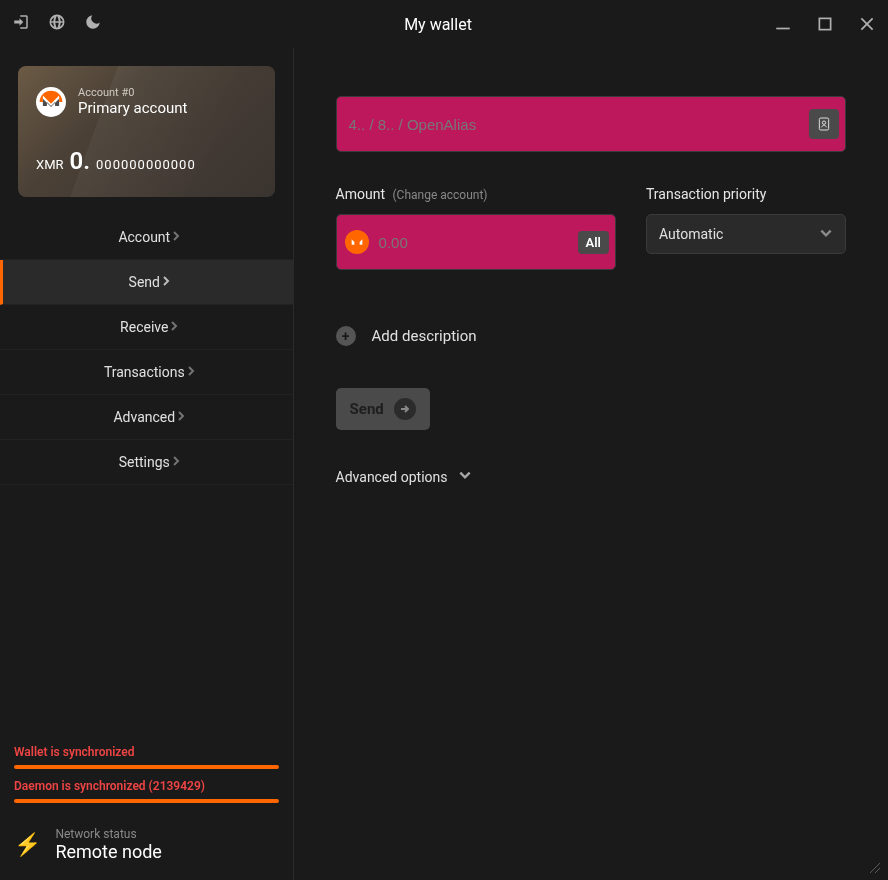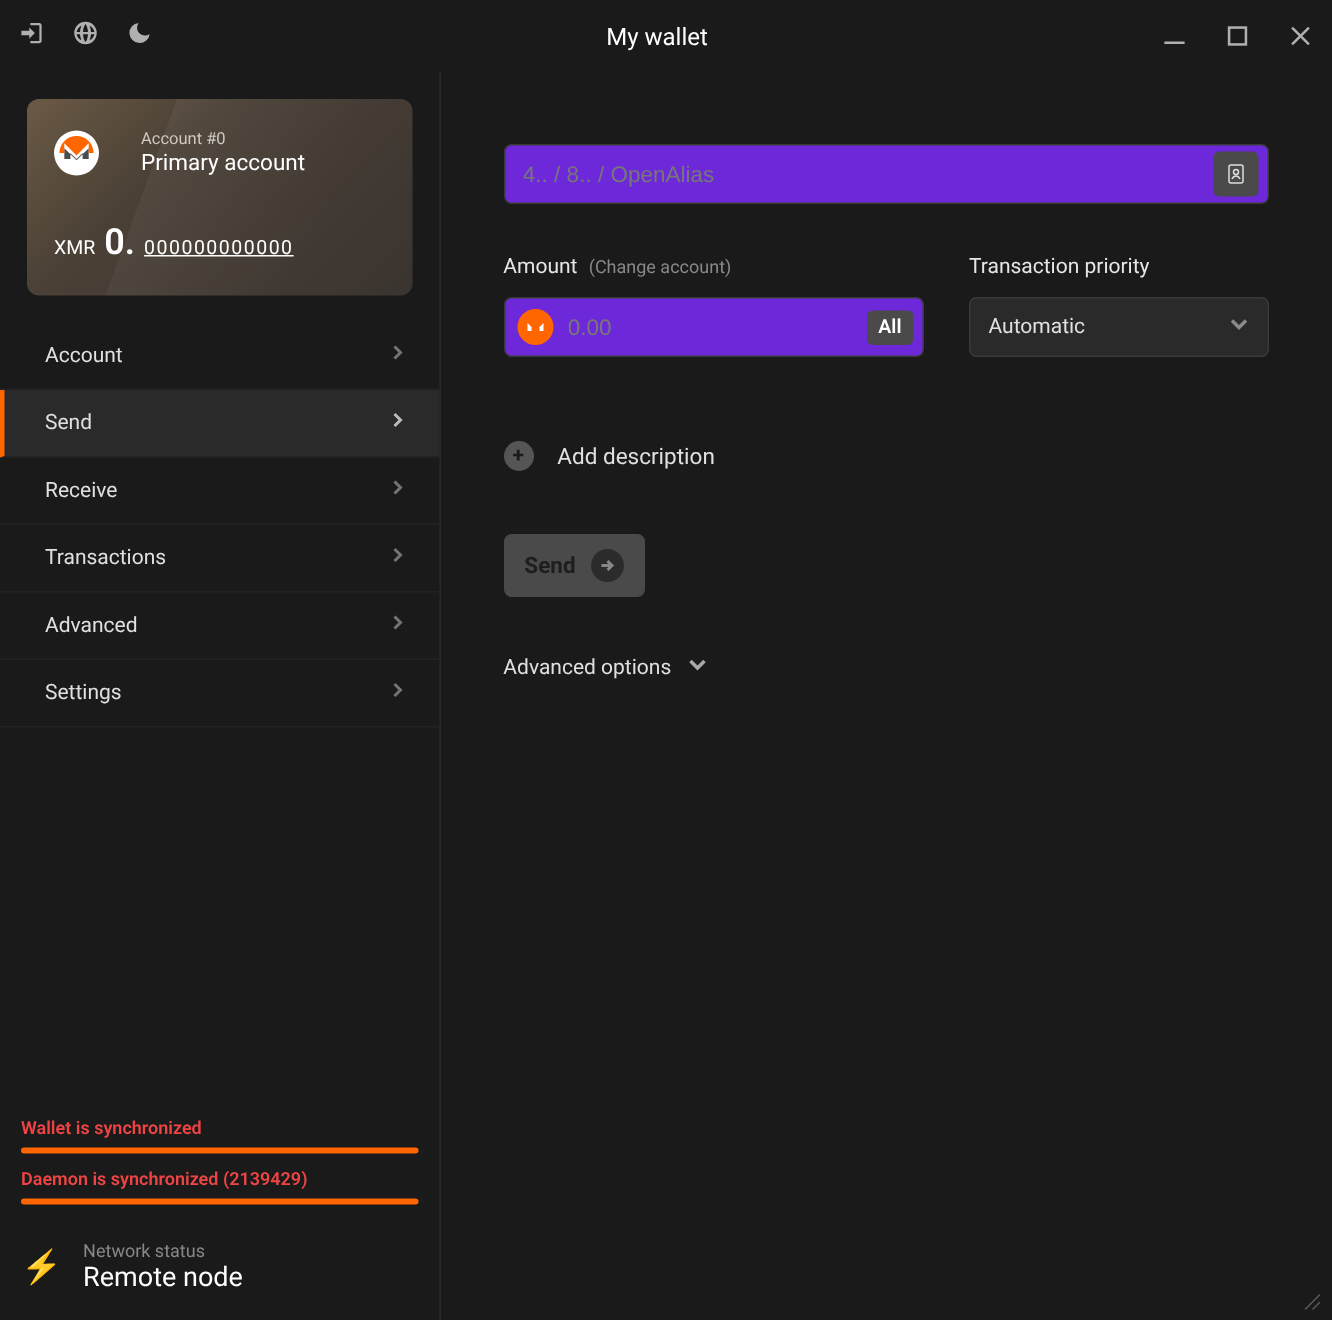--- a/index.html
+++ b/index.html
@@ -38,34 +38,34 @@
     padding: 20px 18px 22px 18px;
     background: linear-gradient(135deg, #6b5a45 0%, #4a4036 35%, #3a3430 100%);
     position: relative;
     overflow: hidden;
   }
   .account-card::before{
     content:""; position:absolute; top:-40px; left:60px; width:200px; height:300px;
     background: linear-gradient(100deg, rgba(255,255,255,0.05), transparent 60%);
     transform: skewX(-20deg);
   }
-  .account-top { display:flex; align-items:center; gap:28px; position:relative; }
+  .account-top { display:flex; align-items:center; gap:12px; position:relative; }
   .monero-badge { width:30px; height:30px; border-radius:50%; background:#fff; display:flex; align-items:center; justify-content:center; }
   .monero-badge svg { width:26px; height:26px; }
   .account-labels { display:flex; flex-direction:column; }
   .account-num { font-size:11px; color:#cfc9c0; }
   .account-name { font-size:15px; color:#fff; }
   .balance { margin-top:30px; color:#fff; display:flex; align-items:baseline; gap:6px; position:relative;}
   .bal-sym { font-size:13px;  }
   .bal-int { font-size:24px; font-weight:600; }
-  .bal-dec { font-size:13px; letter-spacing:1px;text-decoration:underline; }
+  .bal-dec { font-size:13px; letter-spacing:1px; }
 
   .nav { flex:0 0 auto; }
   .nav-item {
-    height:45px; display:flex; align-items:center; justify-content:space-between;
+    height:45px; display:flex; align-items:center; justify-content:center;
     padding: 0 22px 0 30px; font-size:14px; cursor:pointer;
     border-bottom: 1px solid #222;
   }
   .nav-item .chev { width:12px; opacity:.5; }
   .nav-item.sub { padding-left: 50px; }
   .nav-item.active { background:#2a2a2a; border-left:3px solid #FF6600; padding-left:27px; }
   .nav-item.active .chev { opacity:.9; }
 
   .sidebar-spacer { flex:1; }
   .sync-section { padding: 0 14px 10px 14px; font-size:12px; }
@@ -74,21 +74,21 @@
   .network-row { display:flex; align-items:center; gap:14px; padding:14px 14px 18px 14px;}
   .bolt { color:#FF6600; font-size:22px; }
   .net-labels { display:flex; flex-direction:column; }
   .net-status-lbl { font-size:12px; color:#888; }
   .net-status-val { font-size:18px; color:#fff; }
 
   .main { flex:1; padding: 48px 42px; position:relative; }
   .field-label { font-size:14px; color:#e6e6e6; margin-bottom:12px; }
   .input-wrap {
     display:flex; align-items:center;
-    background:#6d28d9; border:1px solid #3a3a3a; border-radius:5px; height:40px;
+    background:#be185d; border:1px solid #3a3a3a; border-radius:5px; height:56px;
     padding: 0 6px 0 12px;
   }
   .input-wrap input {
     flex:1; background:transparent; border:none; outline:none;
     color:#e0e0e0; font-size:15px;
   }
   .input-wrap input::placeholder { color:#777; }
   .addr-btn {
     width:30px; height:30px; border-radius:4px; background:#4a4a4a;
     display:flex; align-items:center; justify-content:center; cursor:pointer;

